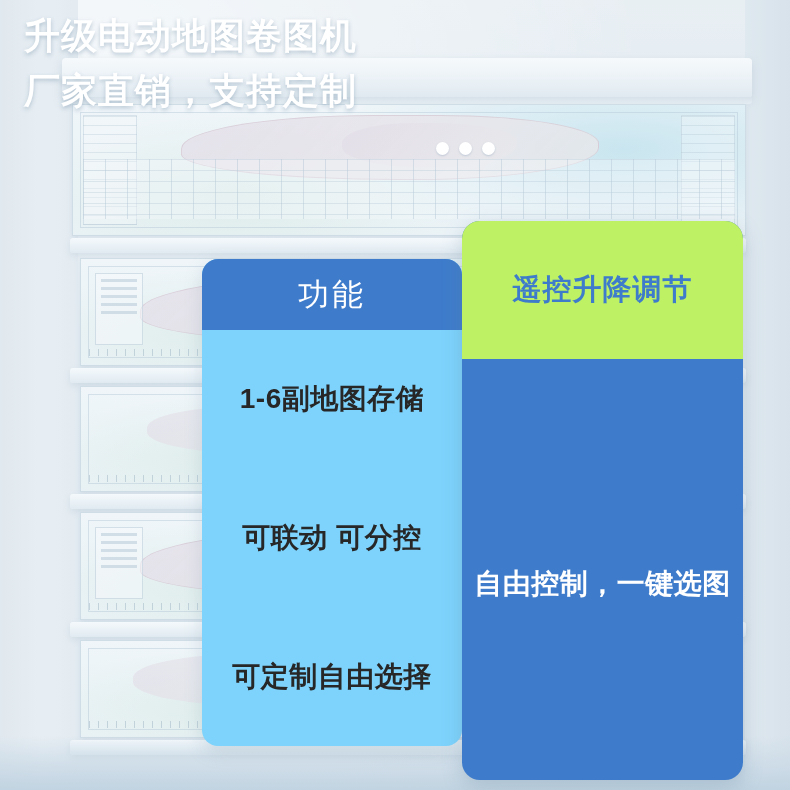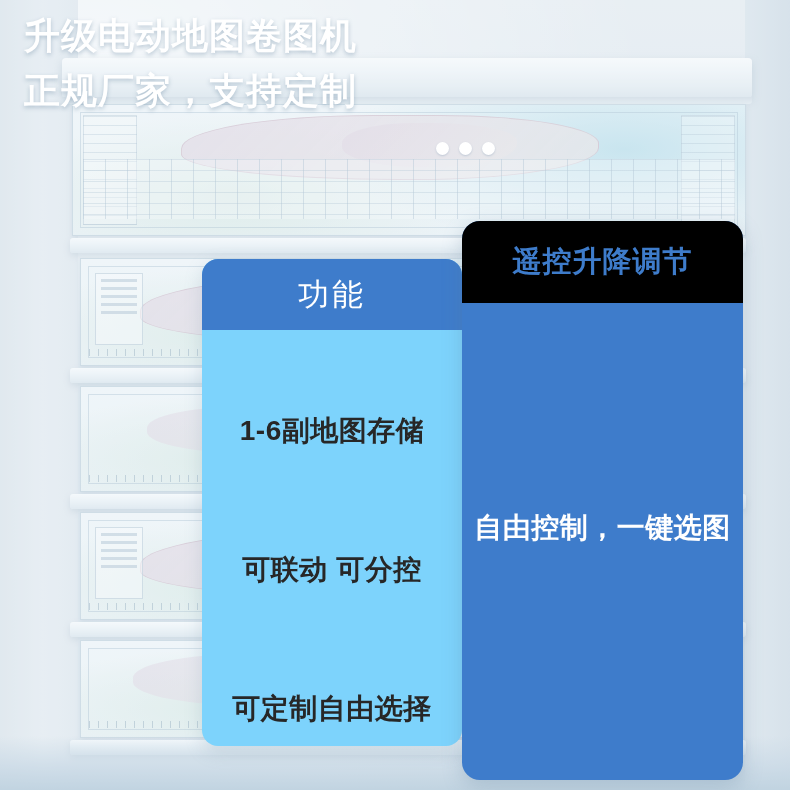--- a/index.html
+++ b/index.html
@@ -105,29 +105,29 @@
   
   .card{position:absolute;overflow:hidden;}
 
   
   .card-left{left:202px;top:259px;width:260px;height:487px;
     border-radius:16px;background:#7dd3fc;
     box-shadow:0 6px 18px rgba(110,140,165,.22);}
   .card-left .head{height:71px;background:#3E7CCB;
     display:flex;align-items:center;justify-content:center;}
   .card-left .head span{color:#ffffff;font-size:31px;font-weight:400;letter-spacing:3px;}
-  .card-left .body{height:416px;display:flex;flex-direction:column;margin-top:32px;}
+  .card-left .body{height:416px;display:flex;flex-direction:column;}
   .card-left .row{flex:1;display:flex;align-items:center;justify-content:center;}
   .card-left .row span{color:#272727;font-size:28px;font-weight:700;letter-spacing:.5px;white-space:nowrap;}
 
   
   .card-right{left:462px;top:221px;width:281px;height:559px;
     border-radius:18px;background:#3E7CCB;
     box-shadow:0 6px 20px rgba(95,125,155,.28);}
-  .card-right .head{height:82px;background:#000000;
+  .card-right .head{height:138px;background:#bef264;
     display:flex;align-items:center;justify-content:center;}
   .card-right .head span{color:#3E7CCB;font-size:29px;font-weight:700;letter-spacing:1px;}
   .card-right .body{height:449px;display:flex;flex-direction:row;}
   .card-right .row{flex:1;display:flex;align-items:center;justify-content:center;text-align:center;}
   .card-right .row span{color:#ffffff;font-size:28px;font-weight:700;line-height:36px;letter-spacing:.5px;}
   .card-right .row span.two{white-space:pre-line;}
 </style>
 </head>
 <body>
 
@@ -202,21 +202,21 @@
       <div class="inner"></div>
     </div>
     <div class="rail" style="top:740px;"></div>
 
     <div class="floor"></div>
     <div class="haze"></div>
   </div>
 
   <div class="headline">
     <span class="hl">升级电动地图卷图机</span>
-    <span class="hl">正规厂家，支持定制</span>
+    <span class="hl">厂家直销，支持定制</span>
   </div>
 
   <div class="dots">
     <span></span>
     <span></span>
     <span></span>
   </div>
 
   <div class="card card-left">
     <div class="head">

